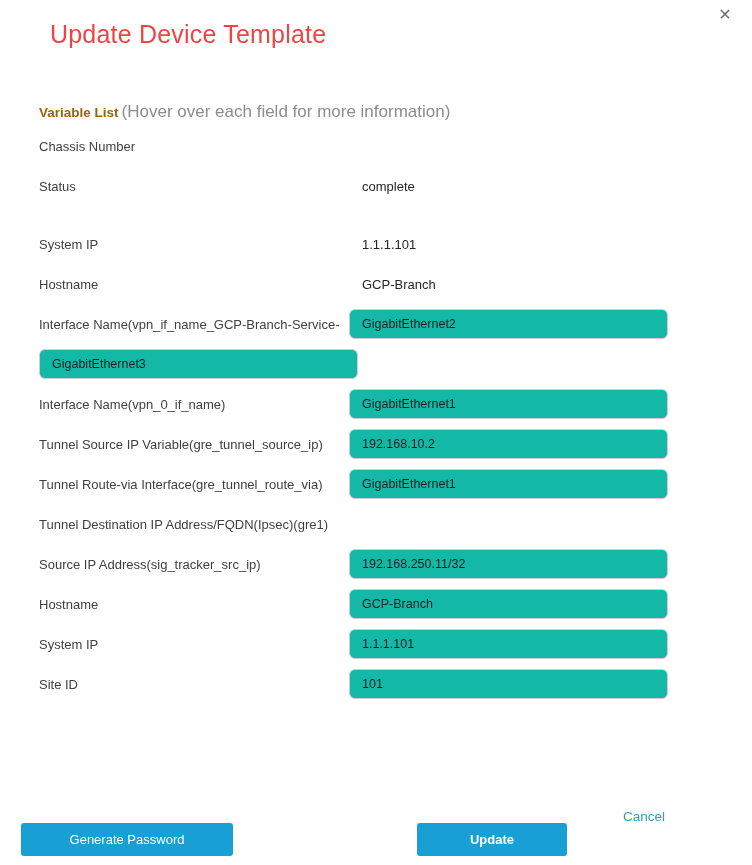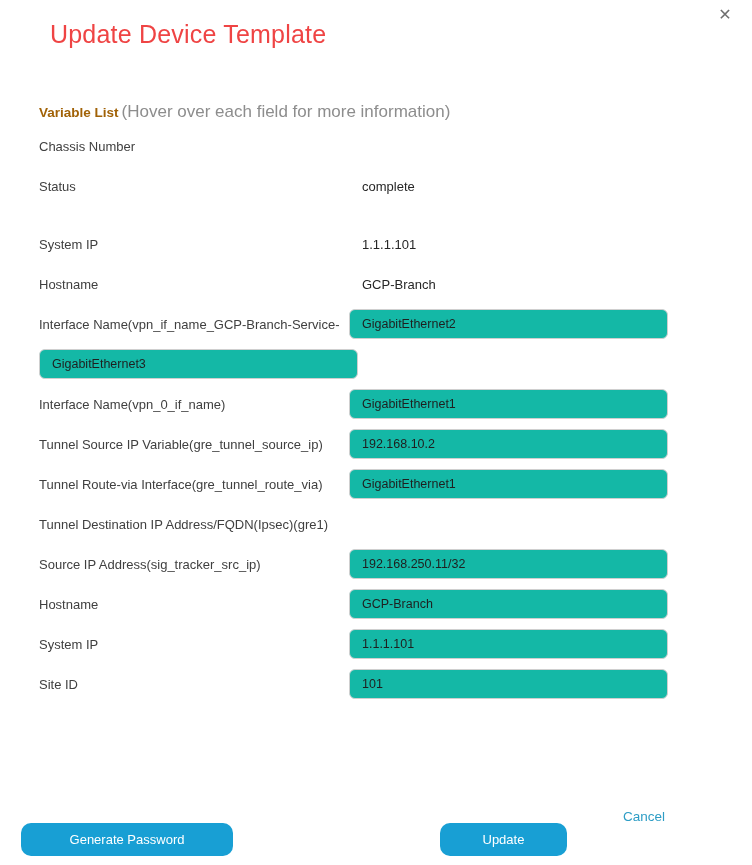--- a/index.html
+++ b/index.html
@@ -98,29 +98,29 @@
     display: flex;
     align-items: center;
     justify-content: space-between;
     padding-left: 21px;
     padding-right: 87px;
   }
   .btn-primary {
     background: #189fd4;
     color: #ffffff;
     border: none;
-    border-radius: 10px;
+    border-radius: 3px;
     height: 33px;
     font-size: 13px;
     font-family: "Liberation Sans", sans-serif;
     cursor: pointer;
     margin-top: 46px;
   }
   .btn-generate { width: 212px; }
-  .btn-update  { width: 127px; }
+  .btn-update  { width: 150px; font-weight: bold; }
   .footer-right { display: flex; align-items: center; }
   .btn-update { margin-right: 56px; }
   .cancel-link {
     color: #2d9dc5;
     font-size: 13.5px;
     text-decoration: none;
     cursor: pointer;
     white-space: nowrap;
   }
 </style>

